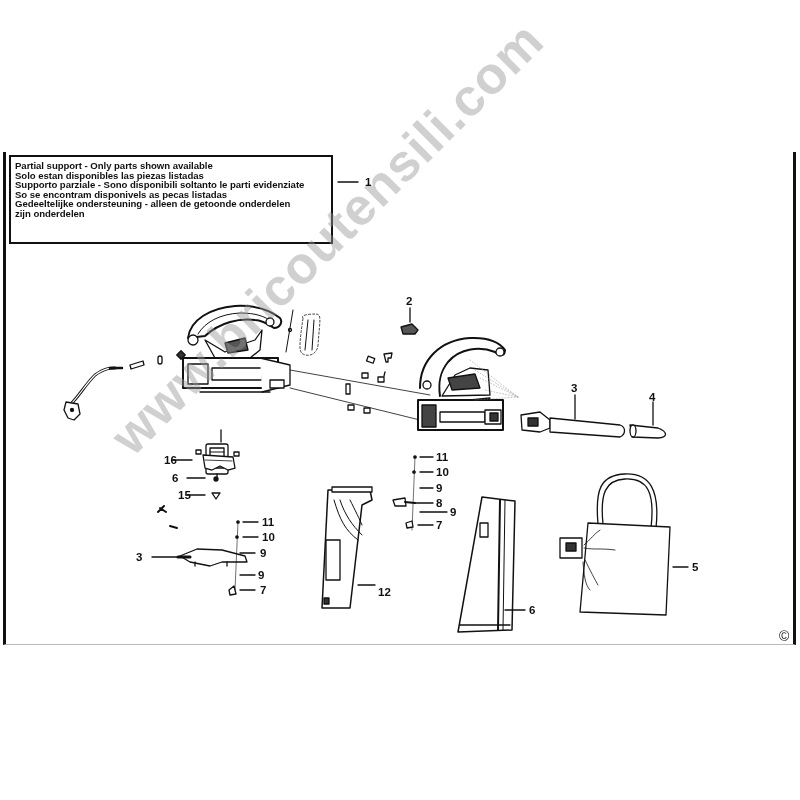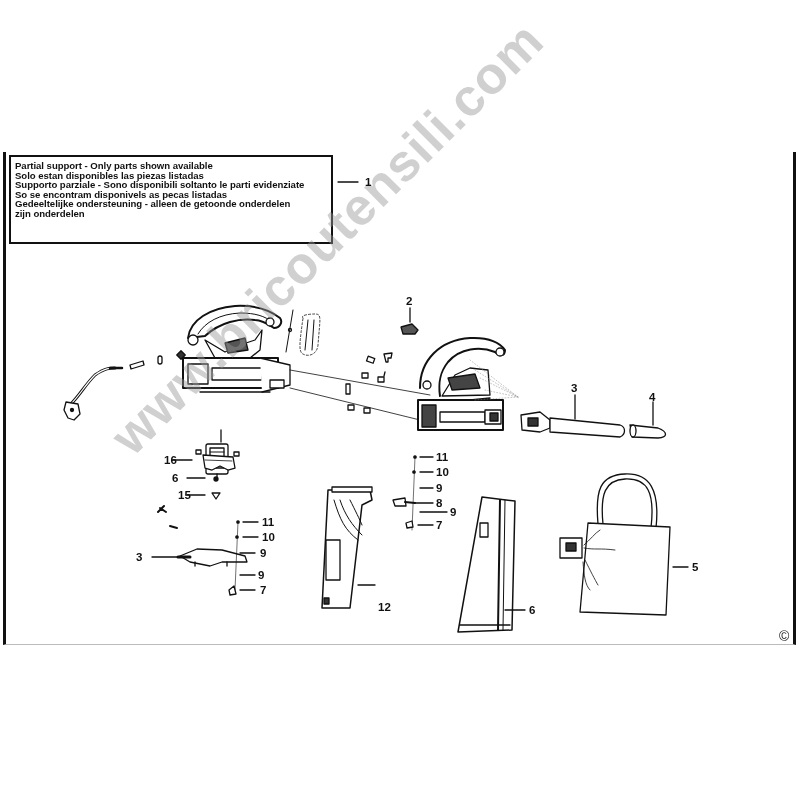--- a/index.html
+++ b/index.html
@@ -233,19 +233,19 @@
 <div class="label" style="left:436px;top:497px">8</div>
 <div class="label" style="left:450px;top:506px">9</div>
 <div class="label" style="left:436px;top:519px">7</div>
 
 <div class="label" style="left:262px;top:516px">11</div>
 <div class="label" style="left:262px;top:531px">10</div>
 <div class="label" style="left:260px;top:547px">9</div>
 <div class="label" style="left:258px;top:569px">9</div>
 <div class="label" style="left:260px;top:584px">7</div>
 
-<div class="label" style="left:378px;top:601px">12</div>
+<div class="label" style="left:378px;top:586px">12</div>
 <div class="label" style="left:136px;top:551px">3</div>
 <div class="label" style="left:178px;top:489px">15</div>
 <div class="label" style="left:172px;top:472px">6</div>
 <div class="label" style="left:164px;top:454px">16</div>
 
 <div class="copyright">©</div>
 
 </body></html>

